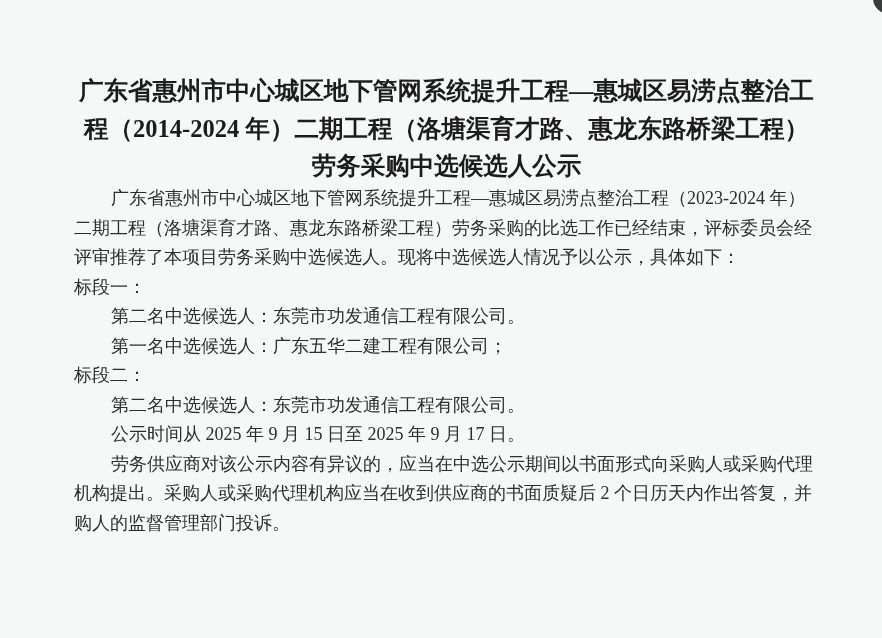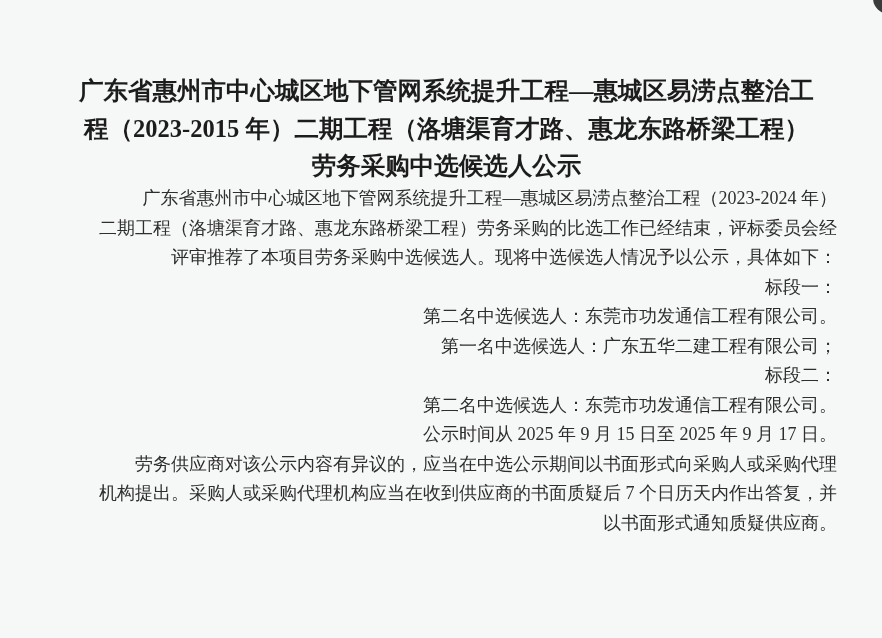--- a/index.html
+++ b/index.html
@@ -46,47 +46,46 @@
     left: 74px;
     right: 56px;
     font-size: 18px;
     color: #2e2e2e;
   }
   .body-line {
     margin: 0;
     height: 29.5px;
     line-height: 29.5px;
     white-space: nowrap;
-    text-align: right;
   }
   .body-line.indent {
     padding-left: 37px;
   }
 </style>
 </head>
 <body>
 
 <div class="page">
 
   <div class="corner-btn"></div>
 
   <h1 class="doc-title">
     <div class="title-line">广东省惠州市中心城区地下管网系统提升工程—惠城区易涝点整治工</div>
-    <div class="title-line">程（2023-2015 年）二期工程（洛塘渠育才路、惠龙东路桥梁工程）</div>
+    <div class="title-line">程（2014-2024 年）二期工程（洛塘渠育才路、惠龙东路桥梁工程）</div>
     <div class="title-line">劳务采购中选候选人公示</div>
   </h1>
 
   <div class="doc-body">
     <p class="body-line indent">广东省惠州市中心城区地下管网系统提升工程—惠城区易涝点整治工程（2023-2024 年）</p>
     <p class="body-line">二期工程（洛塘渠育才路、惠龙东路桥梁工程）劳务采购的比选工作已经结束，评标委员会经</p>
     <p class="body-line">评审推荐了本项目劳务采购中选候选人。现将中选候选人情况予以公示，具体如下：</p>
     <p class="body-line">标段一：</p>
     <p class="body-line indent">第二名中选候选人：东莞市功发通信工程有限公司。</p>
     <p class="body-line indent">第一名中选候选人：广东五华二建工程有限公司；</p>
     <p class="body-line">标段二：</p>
     <p class="body-line indent">第二名中选候选人：东莞市功发通信工程有限公司。</p>
     <p class="body-line indent">公示时间从 2025 年 9 月 15 日至 2025 年 9 月 17 日。</p>
     <p class="body-line indent">劳务供应商对该公示内容有异议的，应当在中选公示期间以书面形式向采购人或采购代理</p>
-    <p class="body-line">机构提出。采购人或采购代理机构应当在收到供应商的书面质疑后 7 个日历天内作出答复，并</p>
-    <p class="body-line">以书面形式通知质疑供应商。</p>
+    <p class="body-line">机构提出。采购人或采购代理机构应当在收到供应商的书面质疑后 2 个日历天内作出答复，并</p>
+    <p class="body-line">购人的监督管理部门投诉。</p>
   </div>
 
 </div>
 
 </body></html>

